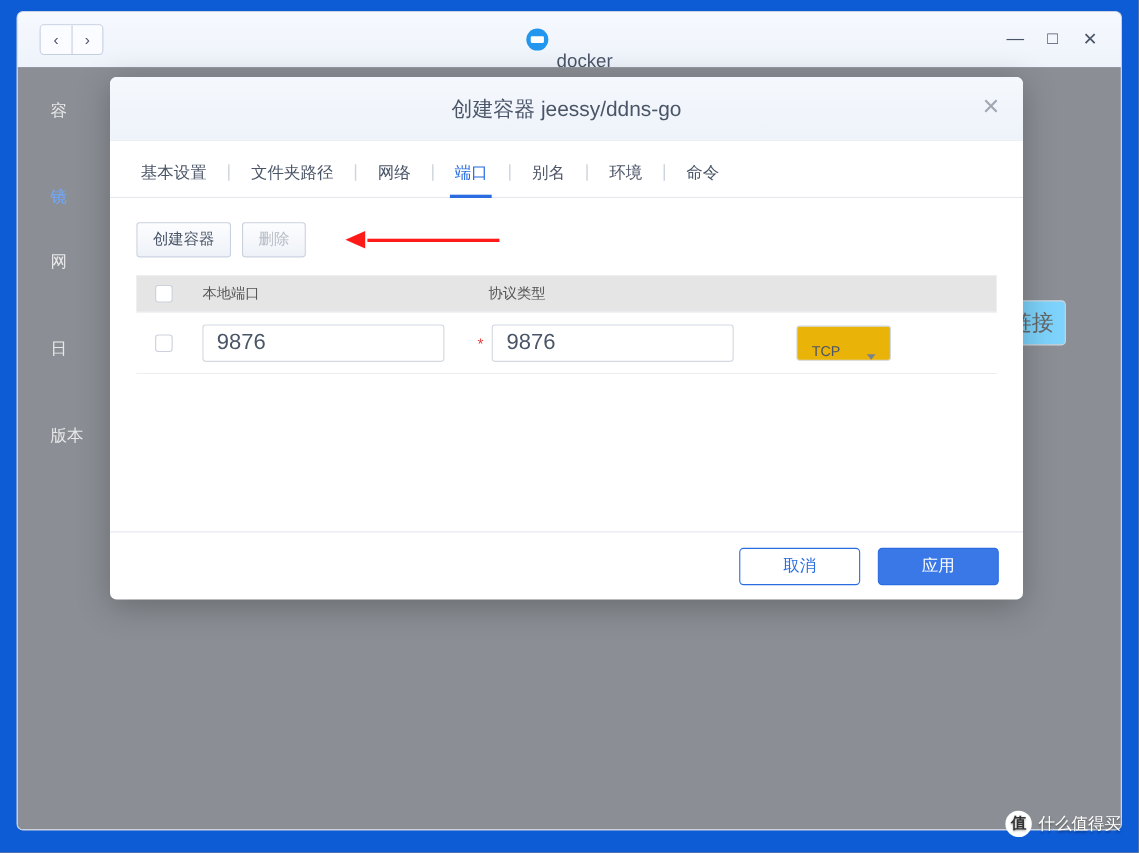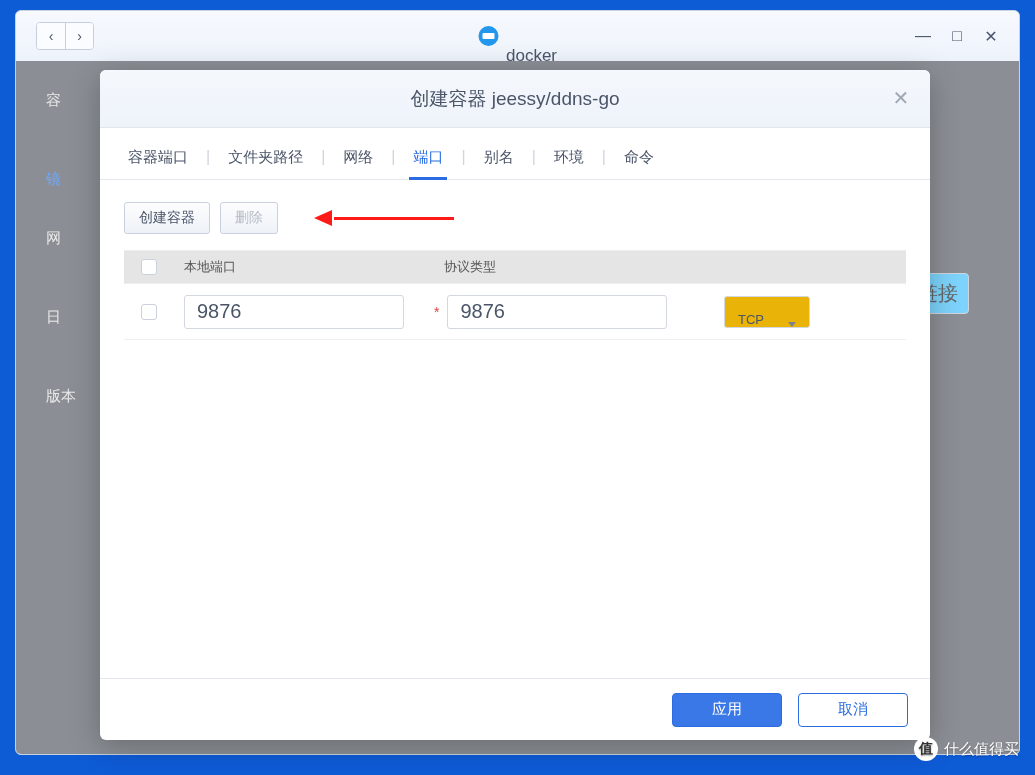--- a/index.html
+++ b/index.html
@@ -25,21 +25,21 @@
   .win-ctrl { width:16px; height:16px; cursor:pointer; display:flex; align-items:center; justify-content:center; color:#4a5568;}
 
   
   .bg-dim { position:absolute; left:0; top:50px; right:0; bottom:0; background:#8b8f95; padding:30px;}
   .bg-label { color:#e8e8e8; font-size:15px; margin-bottom:60px; display:block;}
   .bg-label.blue { color:#6fa8ff; margin-bottom:40px;}
   .bg-link-btn { position:absolute; right:50px; top:212px; border:1px solid #d0d5dd; background:#7dd3fc; color:#666; font-size:20px; padding:6px 10px; border-radius:4px;}
 
   
   .modal {
-    position:absolute; left:100px; top:70px; width:830px; height:670px;
+    position:absolute; left:100px; top:70px; width:830px; height:475px;
     background:#fff; border-radius:6px; box-shadow:0 6px 30px rgba(0,0,0,.25);
     display:flex; flex-direction:column;
   }
   .modal-header { height:58px; display:flex; align-items:center; justify-content:center; position:relative; background:linear-gradient(#f5f8fd,#eef3fa); border-bottom:1px solid #e2e6ec; border-radius:6px 6px 0 0;}
   .modal-title { font-size:19px; color:#4a5568; font-weight:400;}
   .modal-close { position:absolute; right:18px; top:18px; width:22px; height:22px; cursor:pointer; color:#a0a8b4; font-size:20px; line-height:20px; text-align:center;}
 
   .tabs { display:flex; align-items:center; gap:0; padding:14px 24px 0 24px; border-bottom:1px solid #e4e7ec;}
   .tab { font-size:15px; color:#4a5568; padding:6px 4px 12px 4px; cursor:pointer; position:relative;}
   .tab.active { color:#2b6de1; font-weight:500;}
@@ -110,21 +110,21 @@
   </div>
 </div>
 
 <div class="modal">
   <div class="modal-header">
     <span class="modal-title">创建容器 jeessy/ddns-go</span>
     <span class="modal-close">✕</span>
   </div>
 
   <div class="tabs">
-    <span class="tab">容器端口</span>
+    <span class="tab">基本设置</span>
       <span class="tab-sep">|</span>
     <span class="tab">文件夹路径</span>
       <span class="tab-sep">|</span>
     <span class="tab">网络</span>
       <span class="tab-sep">|</span>
     <span class="tab active">端口</span>
       <span class="tab-sep">|</span>
     <span class="tab">别名</span>
       <span class="tab-sep">|</span>
     <span class="tab">环境</span>
@@ -163,21 +163,21 @@
       <div class="cell-proto">
         <div class="select">
           <span>TCP</span>
           <span class="caret"></span>
         </div>
       </div>
     </div>
   </div>
 
   <div class="modal-footer">
+    <div class="btn btn-cancel">取消</div>
     <div class="btn btn-apply">应用</div>
-    <div class="btn btn-cancel">取消</div>
   </div>
 </div>
 
 <div class="watermark">
   <span class="wm-badge">值</span>
   <span>什么值得买</span>
 </div>
 
 </body></html>

